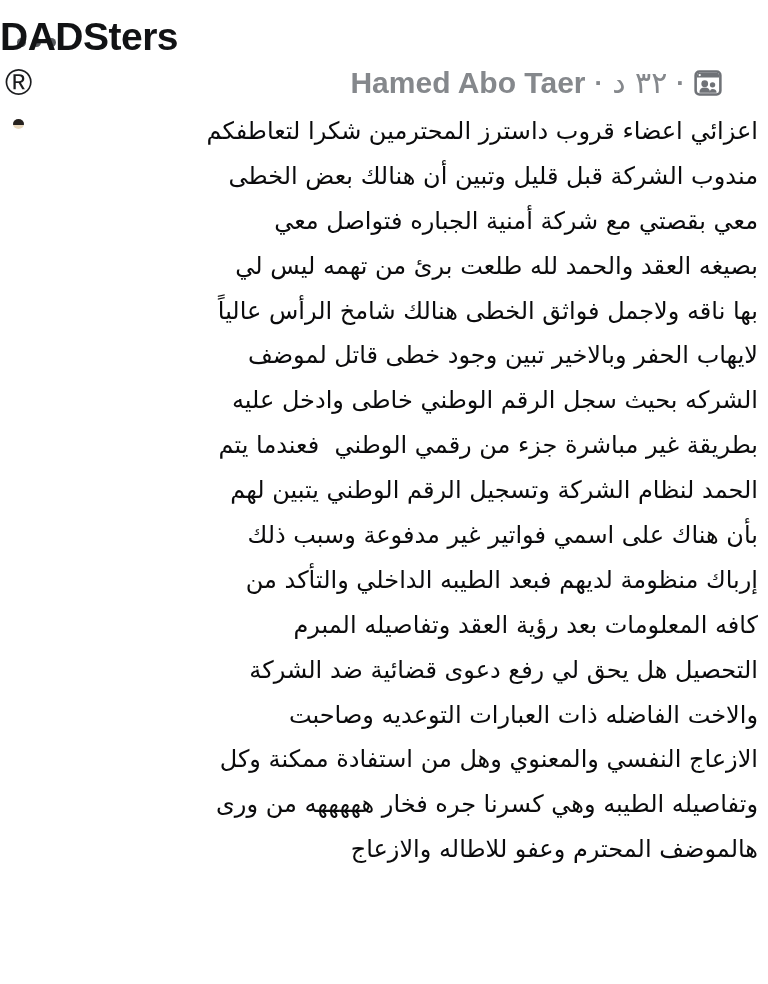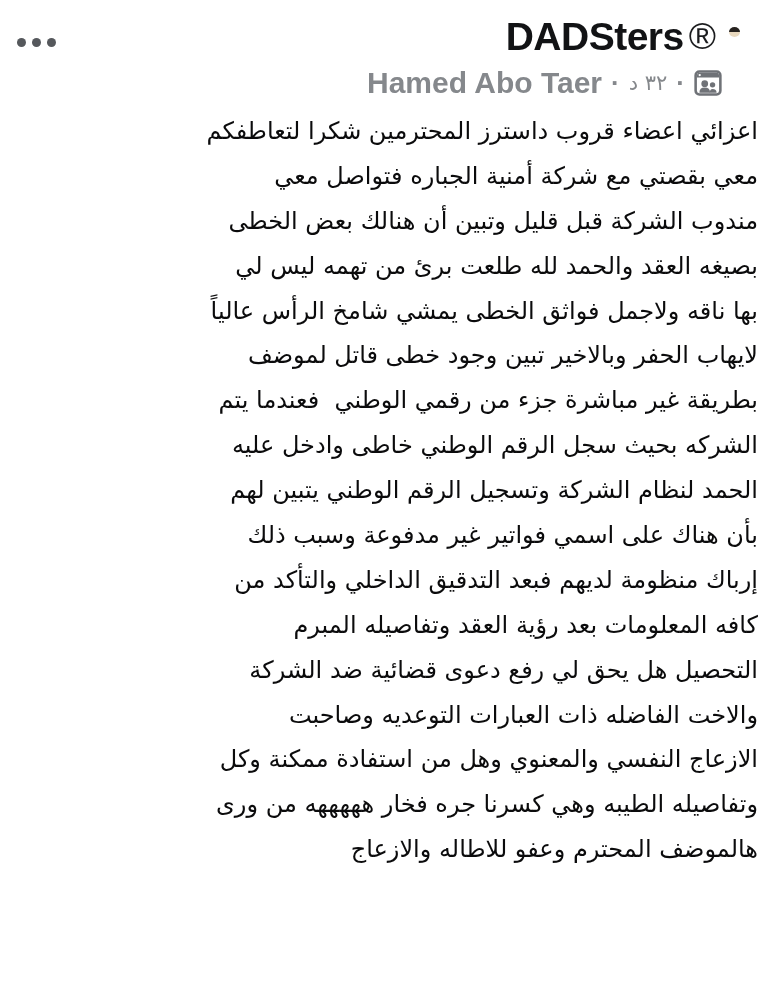--- a/index.html
+++ b/index.html
@@ -17,20 +17,21 @@
     position:absolute; left:13px; top:34px;
     display:flex; gap:6px; align-items:center;
     background:none; border:none; cursor:pointer; padding:4px;
   }
   .more-btn .dot { width:9px; height:9px; border-radius:50%; background:#55585c; }
 
   .title-row {
     position:absolute; top:14px; right:0; left:0;
     display:flex; justify-content:flex-end; align-items:flex-start;
     padding-right:28px;
+    flex-direction:column;
   }
   .group-title {
     font-family:"Liberation Sans","DejaVu Sans",sans-serif;
     font-weight:700; font-size:39px; line-height:46px;
     color:#121315; letter-spacing:-0.5px; white-space:nowrap;
   }
   .reg-mark {
     font-family:"Liberation Sans","DejaVu Sans",sans-serif;
     font-weight:400; font-size:37px; line-height:46px;
     color:#1b1c1e; margin-left:5px;
@@ -45,21 +46,21 @@
     position:absolute; top:66px; right:0; left:0;
     direction:rtl;
     display:flex; justify-content:flex-start; align-items:center;
     gap:9px; padding-right:46px;
     color:#85888c;
     font-size:30px; line-height:34px;
     font-family:"Liberation Sans","DejaVu Sans",sans-serif;
   }
   .byline-row .sep { color:#85888c; font-weight:700; font-size:26px; }
   .byline-row .author { white-space:nowrap;font-weight:bold; }
-  .byline-row .time { white-space:nowrap; font-family:"DejaVu Sans",sans-serif; font-size:21px; }
+  .byline-row .time { white-space:nowrap; font-family:"DejaVu Sans",sans-serif; font-size:30px; }
   .group-icon-wrap { width:28px; height:28px; flex:0 0 auto; }
 
   
   .post-body {
     position:absolute; top:109px; right:0; left:0;
     direction:rtl; text-align:right;
     padding:0 10px;
     color:#0b0b0c;
   }
   .post-line {
@@ -99,30 +100,30 @@
       </svg>
     </span>
     <span class="sep">·</span>
     <span class="time">٣٢ د</span>
     <span class="sep">·</span>
     <span class="author">Hamed Abo Taer</span>
   </div>
 
   <div class="post-body">
     <div class="post-line">اعزائي اعضاء قروب داسترز المحترمين شكرا لتعاطفكم</div>
+    <div class="post-line">مندوب الشركة قبل قليل وتبين أن هنالك بعض الخطى</div>
     <div class="post-line">معي بقصتي مع شركة أمنية الجباره فتواصل معي</div>
-    <div class="post-line">مندوب الشركة قبل قليل وتبين أن هنالك بعض الخطى</div>
     <div class="post-line">بصيغه العقد والحمد لله طلعت برئ من تهمه ليس لي</div>
-    <div class="post-line">بها ناقه ولاجمل فواثق الخطى يمشي شامخ الرأس عالياً</div>
+    <div class="post-line">بها ناقه ولاجمل فواثق الخطى هنالك شامخ الرأس عالياً</div>
     <div class="post-line">لايهاب الحفر وبالاخير تبين وجود خطى قاتل لموضف</div>
+    <div class="post-line">الشركه بحيث سجل الرقم الوطني خاطى وادخل عليه</div>
     <div class="post-line">بطريقة غير مباشرة جزء من رقمي الوطني  فعندما يتم</div>
-    <div class="post-line">الشركه بحيث سجل الرقم الوطني خاطى وادخل عليه</div>
     <div class="post-line">الحمد لنظام الشركة وتسجيل الرقم الوطني يتبين لهم</div>
     <div class="post-line">بأن هناك على اسمي فواتير غير مدفوعة وسبب ذلك</div>
-    <div class="post-line">إرباك منظومة لديهم فبعد التدقيق الداخلي والتأكد من</div>
+    <div class="post-line">إرباك منظومة لديهم فبعد الطيبه الداخلي والتأكد من</div>
     <div class="post-line">كافه المعلومات بعد رؤية العقد وتفاصيله المبرم</div>
     <div class="post-line">التحصيل هل يحق لي رفع دعوى قضائية ضد الشركة</div>
     <div class="post-line">والاخت الفاضله ذات العبارات التوعديه وصاحبت</div>
     <div class="post-line">الازعاج النفسي والمعنوي وهل من استفادة ممكنة وكل</div>
     <div class="post-line">وتفاصيله الطيبه وهي كسرنا جره فخار هههههه من ورى</div>
     <div class="post-line">هالموضف المحترم وعفو للاطاله والازعاج</div>
   </div>
 
 </div>
 

